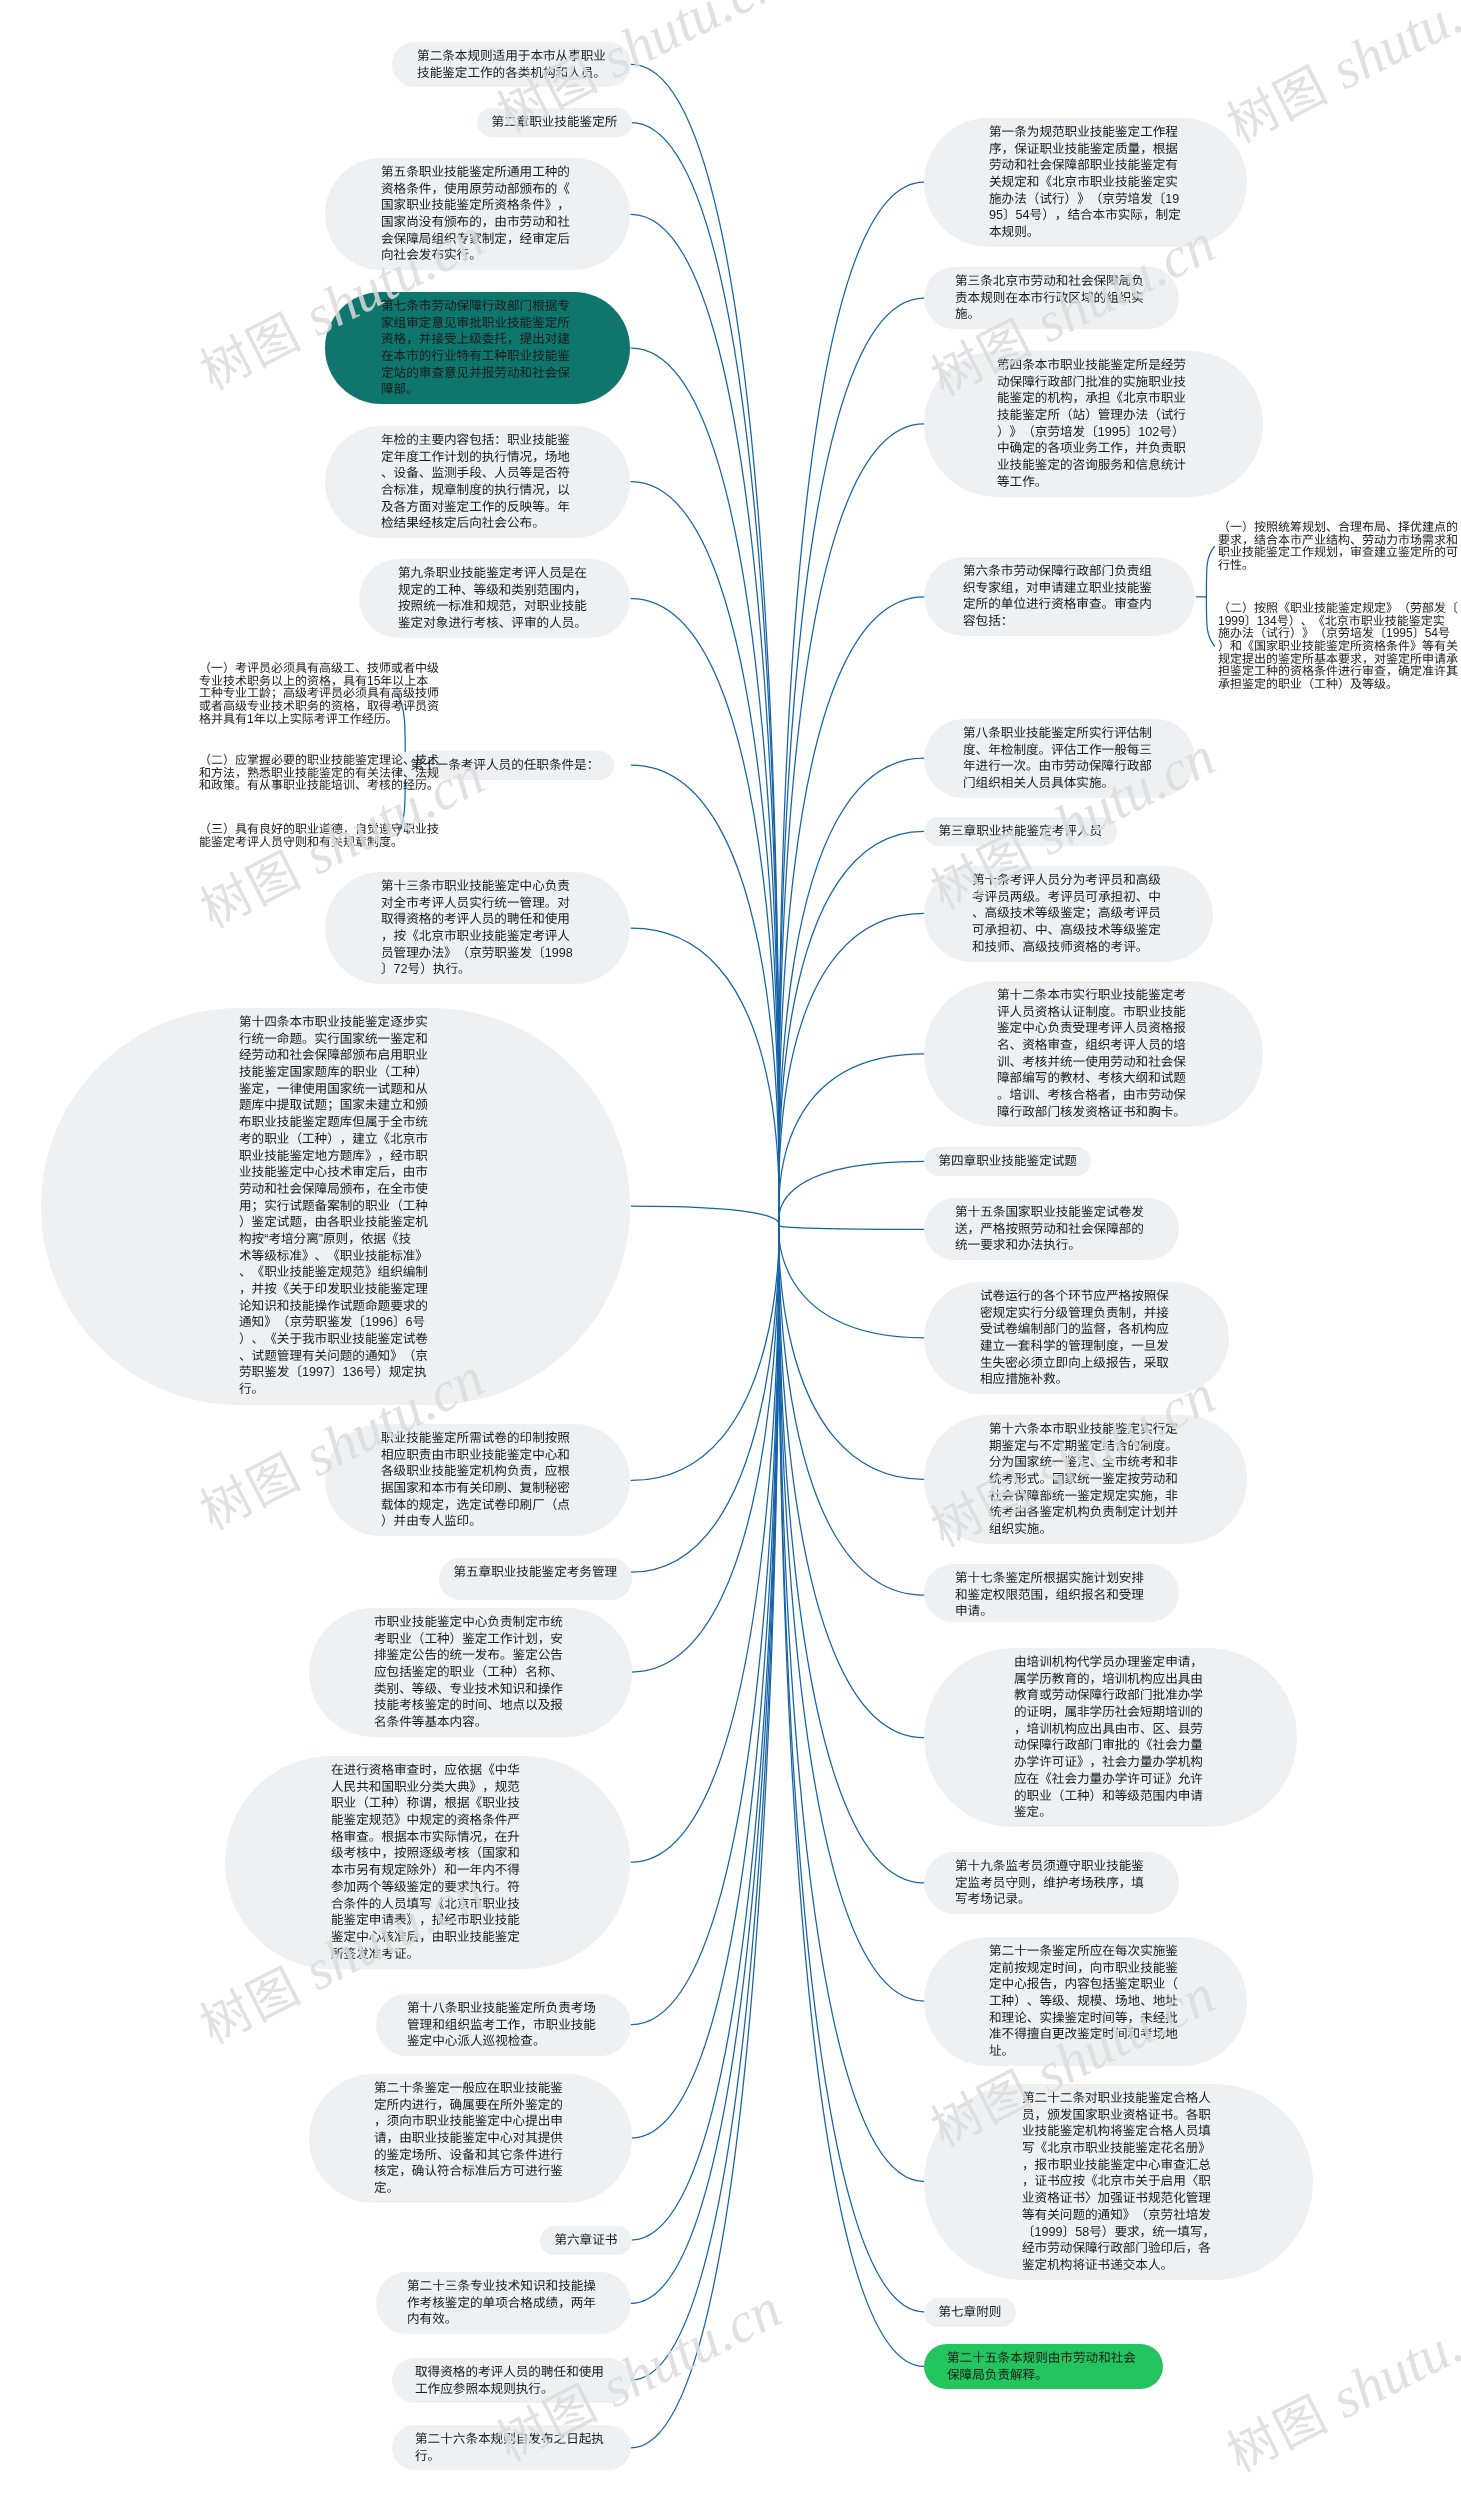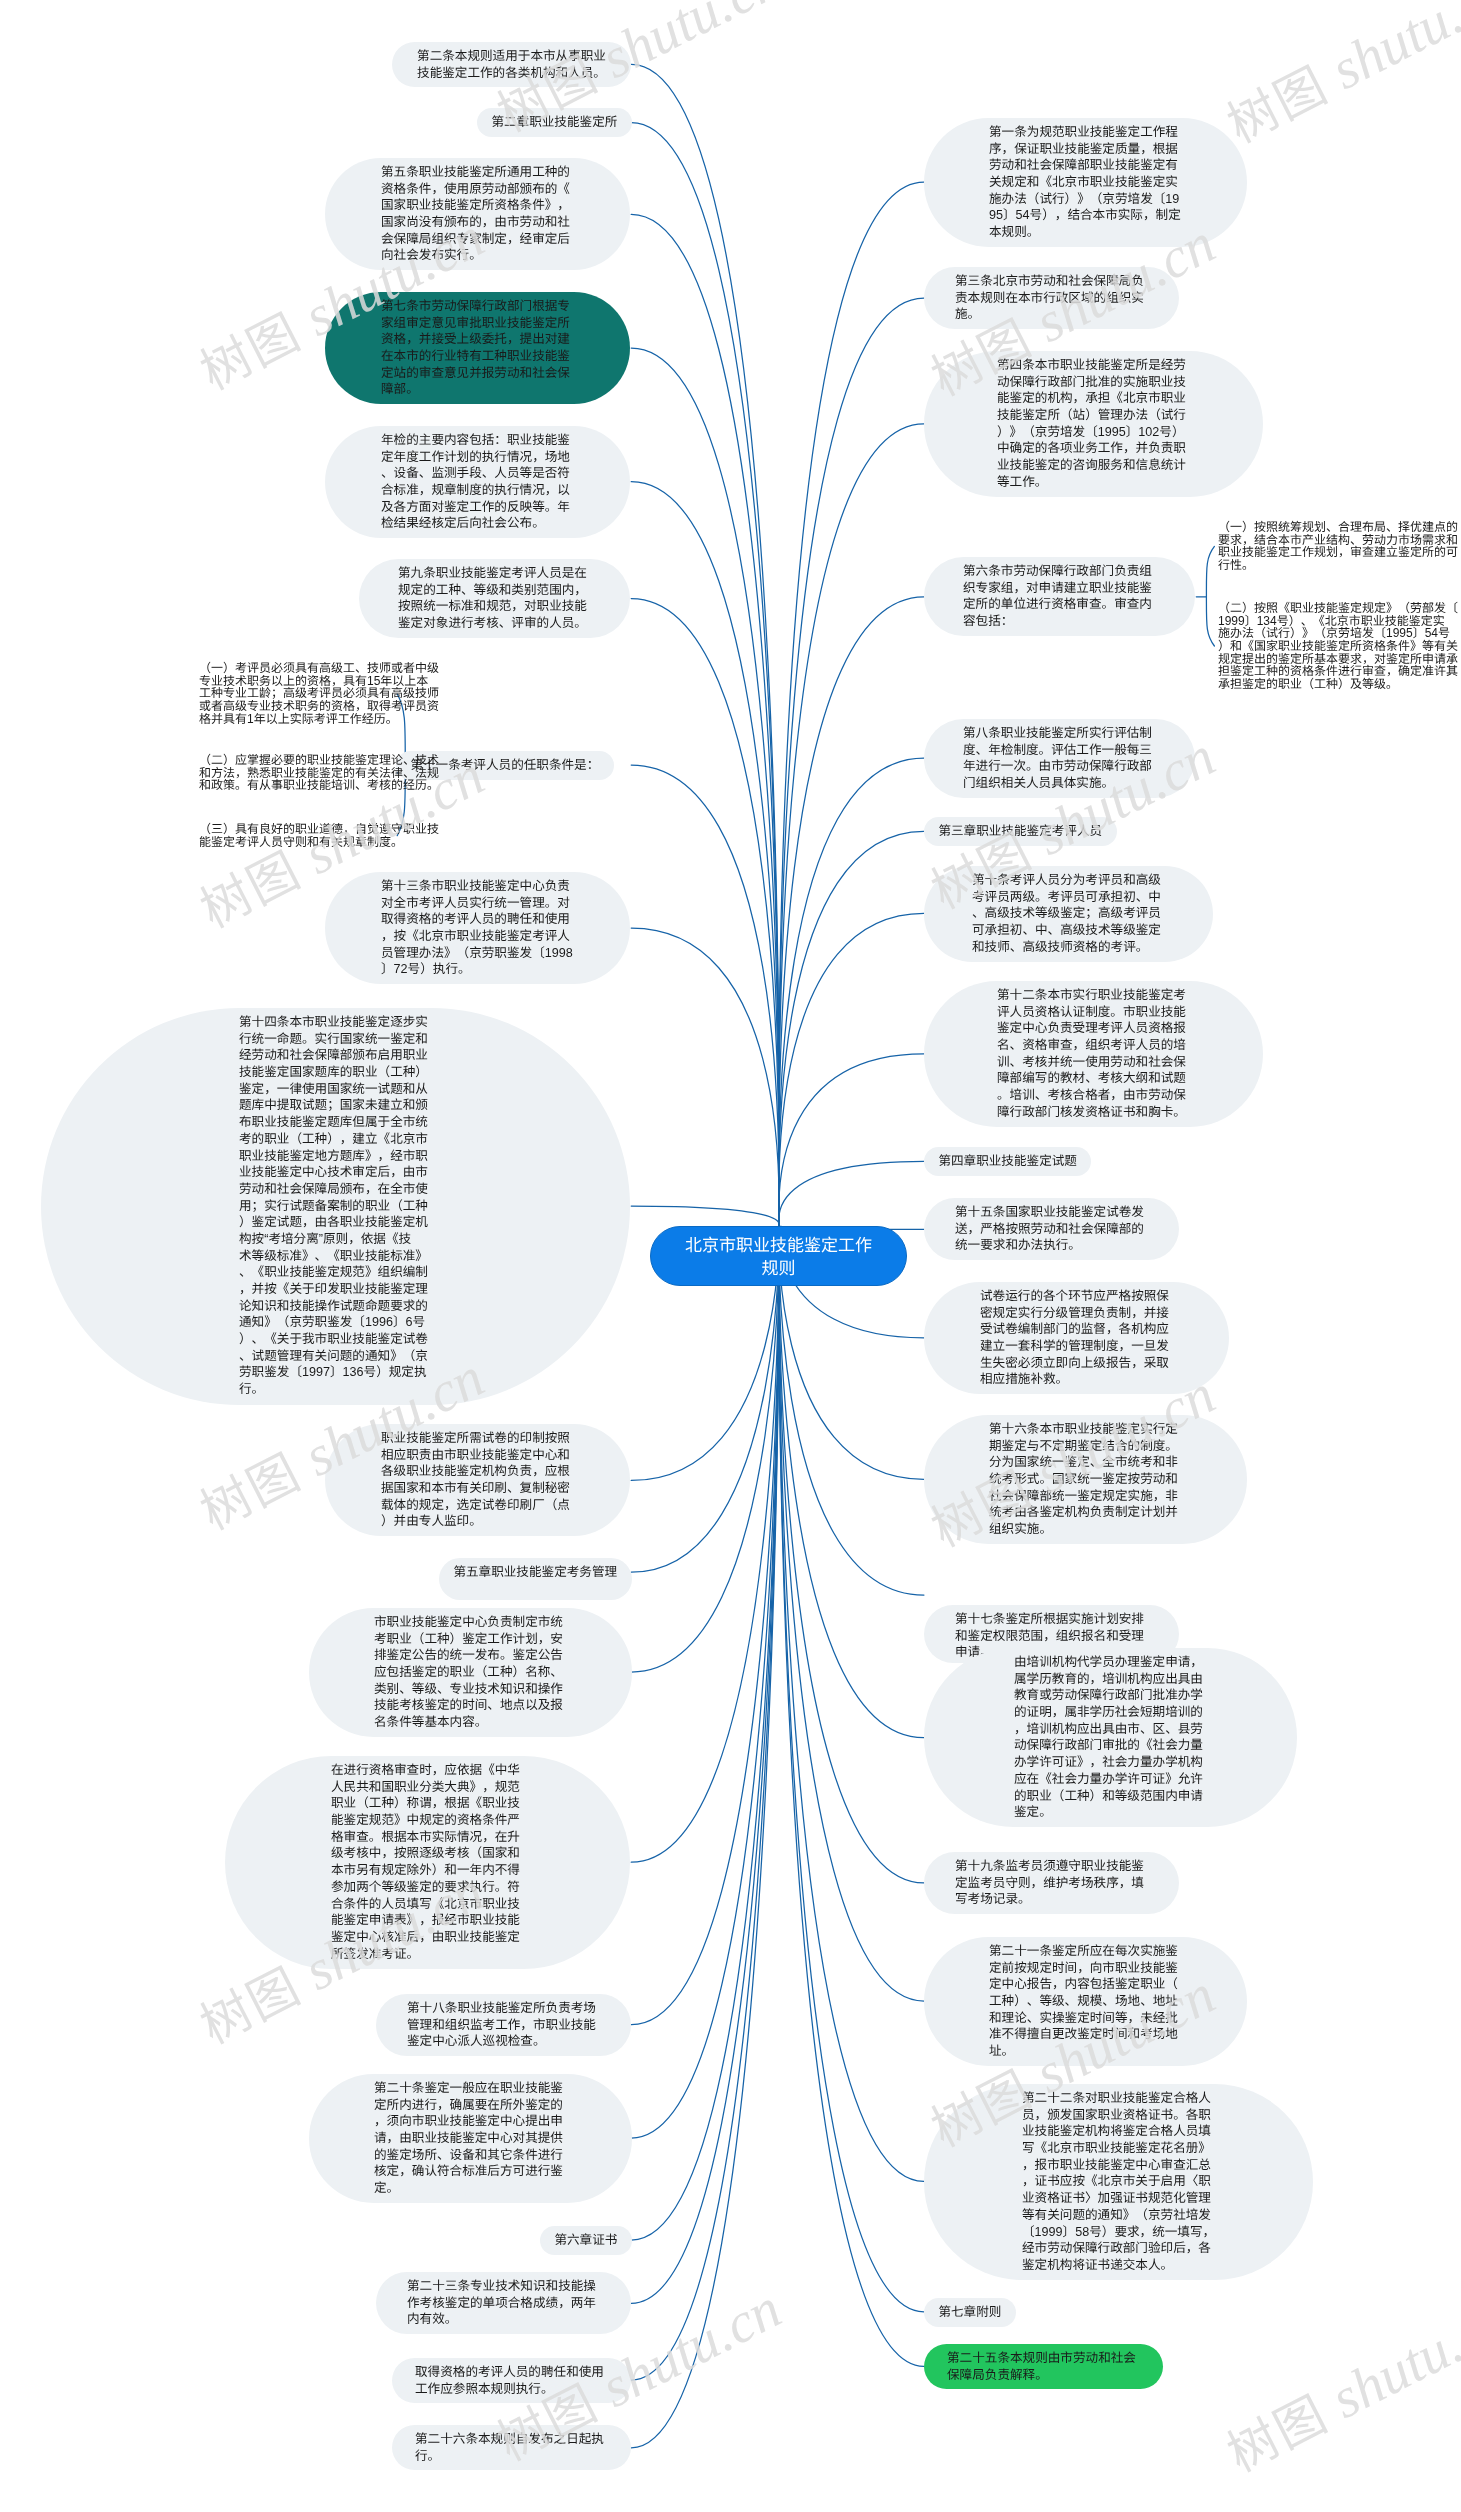--- a/index.html
+++ b/index.html
@@ -112,28 +112,27 @@
       <div class="node" style="top: 351px; height: 146px; padding: 6px 73px; background: rgb(237, 241, 244); left: 924px;"><div class="ntext" style="width: 193px;"><span class="ln">第四条本市职业技能鉴定所是经劳</span><span class="ln">动保障行政部门批准的实施职业技</span><span class="ln">能鉴定的机构，承担《北京市职业</span><span class="ln">技能鉴定所（站）管理办法（试行</span><span class="ln">）》（京劳培发〔1995〕102号）</span><span class="ln">中确定的各项业务工作，并负责职</span><span class="ln">业技能鉴定的咨询服务和信息统计</span><span class="ln">等工作。</span></div></div>
       <div class="node" style="top: 557px; height: 79px; padding: 6px 39px; background: rgb(237, 241, 244); left: 924px;"><div class="ntext" style="width: 193px;"><span class="ln">第六条市劳动保障行政部门负责组</span><span class="ln">织专家组，对申请建立职业技能鉴</span><span class="ln">定所的单位进行资格审查。审查内</span><span class="ln">容包括：</span></div></div>
       <div class="node" style="top: 719px; height: 79px; padding: 6px 39px; background: rgb(237, 241, 244); left: 924px;"><div class="ntext" style="width: 193px;"><span class="ln">第八条职业技能鉴定所实行评估制</span><span class="ln">度、年检制度。评估工作一般每三</span><span class="ln">年进行一次。由市劳动保障行政部</span><span class="ln">门组织相关人员具体实施。</span></div></div>
       <div class="node" style="top: 817px; height: 29px; padding: 6px 14.4px; background: rgb(237, 241, 244); left: 924px;"><div class="ntext"><span class="ln">第三章职业技能鉴定考评人员</span></div></div>
       <div class="node" style="top: 866px; height: 96px; padding: 6px 48px; background: rgb(237, 241, 244); left: 924px;"><div class="ntext" style="width: 193px;"><span class="ln">第十条考评人员分为考评员和高级</span><span class="ln">考评员两级。考评员可承担初、中</span><span class="ln">、高级技术等级鉴定；高级考评员</span><span class="ln">可承担初、中、高级技术等级鉴定</span><span class="ln">和技师、高级技师资格的考评。</span></div></div>
       <div class="node" style="top: 981px; height: 146px; padding: 6px 73px; background: rgb(237, 241, 244); left: 924px;"><div class="ntext" style="width: 193px;"><span class="ln">第十二条本市实行职业技能鉴定考</span><span class="ln">评人员资格认证制度。市职业技能</span><span class="ln">鉴定中心负责受理考评人员资格报</span><span class="ln">名、资格审查，组织考评人员的培</span><span class="ln">训、考核并统一使用劳动和社会保</span><span class="ln">障部编写的教材、考核大纲和试题</span><span class="ln">。培训、考核合格者，由市劳动保</span><span class="ln">障行政部门核发资格证书和胸卡。</span></div></div>
       <div class="node" style="top: 1147px; height: 29px; padding: 6px 14.4px; background: rgb(237, 241, 244); left: 924px;"><div class="ntext"><span class="ln">第四章职业技能鉴定试题</span></div></div>
       <div class="node" style="top: 1198px; height: 62px; padding: 6px 31px; background: rgb(237, 241, 244); left: 924px;"><div class="ntext" style="width: 193px;"><span class="ln">第十五条国家职业技能鉴定试卷发</span><span class="ln">送，严格按照劳动和社会保障部的</span><span class="ln">统一要求和办法执行。</span></div></div>
       <div class="node" style="top: 1282px; height: 112px; padding: 6px 56px; background: rgb(237, 241, 244); left: 924px;"><div class="ntext" style="width: 193px;"><span class="ln">试卷运行的各个环节应严格按照保</span><span class="ln">密规定实行分级管理负责制，并接</span><span class="ln">受试卷编制部门的监督，各机构应</span><span class="ln">建立一套科学的管理制度，一旦发</span><span class="ln">生失密必须立即向上级报告，采取</span><span class="ln">相应措施补救。</span></div></div>
       <div class="node" style="top: 1415px; height: 129px; padding: 6px 65px; background: rgb(237, 241, 244); left: 924px;"><div class="ntext" style="width: 193px;"><span class="ln">第十六条本市职业技能鉴定实行定</span><span class="ln">期鉴定与不定期鉴定结合的制度。</span><span class="ln">分为国家统一鉴定、全市统考和非</span><span class="ln">统考形式。国家统一鉴定按劳动和</span><span class="ln">社会保障部统一鉴定规定实施，非</span><span class="ln">统考由各鉴定机构负责制定计划并</span><span class="ln">组织实施。</span></div></div>
-      <div class="node" style="top: 1564px; height: 58px; padding: 6px 31px; background: rgb(237, 241, 244); left: 924px; margin-top: 41px;"><div class="ntext" style="width: 193px;"><span class="ln">第十七条鉴定所根据实施计划安排</span><span class="ln">和鉴定权限范围，组织报名和受理</span><span class="ln">申请。</span></div></div>
+      <div class="node" style="top: 1564px; height: 58px; padding: 6px 31px; background: rgb(237, 241, 244); left: 924px;"><div class="ntext" style="width: 193px;"><span class="ln">第十七条鉴定所根据实施计划安排</span><span class="ln">和鉴定权限范围，组织报名和受理</span><span class="ln">申请。</span></div></div>
       <div class="node" style="top: 1648px; height: 179px; padding: 6px 90px; background: rgb(237, 241, 244); left: 924px;"><div class="ntext" style="width: 193px;"><span class="ln">由培训机构代学员办理鉴定申请，</span><span class="ln">属学历教育的，培训机构应出具由</span><span class="ln">教育或劳动保障行政部门批准办学</span><span class="ln">的证明，属非学历社会短期培训的</span><span class="ln">，培训机构应出具由市、区、县劳</span><span class="ln">动保障行政部门审批的《社会力量</span><span class="ln">办学许可证》，社会力量办学机构</span><span class="ln">应在《社会力量办学许可证》允许</span><span class="ln">的职业（工种）和等级范围内申请</span><span class="ln">鉴定。</span></div></div>
       <div class="node" style="top: 1852px; height: 62px; padding: 6px 31px; background: rgb(237, 241, 244); left: 924px;"><div class="ntext" style="width: 193px;"><span class="ln">第十九条监考员须遵守职业技能鉴</span><span class="ln">定监考员守则，维护考场秩序，填</span><span class="ln">写考场记录。</span></div></div>
       <div class="node" style="top: 1937px; height: 129px; padding: 6px 65px; background: rgb(237, 241, 244); left: 924px;"><div class="ntext" style="width: 193px;"><span class="ln">第二十一条鉴定所应在每次实施鉴</span><span class="ln">定前按规定时间，向市职业技能鉴</span><span class="ln">定中心报告，内容包括鉴定职业（</span><span class="ln">工种）、等级、规模、场地、地址</span><span class="ln">和理论、实操鉴定时间等，未经批</span><span class="ln">准不得擅自更改鉴定时间和考场地</span><span class="ln">址。</span></div></div>
       <div class="node" style="top: 2084px; height: 196px; padding: 6px 98px; background: rgb(237, 241, 244); left: 924px;"><div class="ntext" style="width: 193px;"><span class="ln">第二十二条对职业技能鉴定合格人</span><span class="ln">员，颁发国家职业资格证书。各职</span><span class="ln">业技能鉴定机构将鉴定合格人员填</span><span class="ln">写《北京市职业技能鉴定花名册》</span><span class="ln">，报市职业技能鉴定中心审查汇总</span><span class="ln">，证书应按《北京市关于启用〈职</span><span class="ln">业资格证书〉加强证书规范化管理</span><span class="ln">等有关问题的通知》（京劳社培发</span><span class="ln">〔1999〕58号）要求，统一填写，</span><span class="ln">经市劳动保障行政部门验印后，各</span><span class="ln">鉴定机构将证书递交本人。</span></div></div>
       <div class="node" style="top: 2298px; height: 29px; padding: 6px 14.4px; background: rgb(237, 241, 244); left: 924px;"><div class="ntext"><span class="ln">第七章附则</span></div></div>
       <div class="node" style="top: 2344px; height: 45px; padding: 6px 23px; background: #22c55e; left: 924px;"><div class="ntext" style="width: 193px;"><span class="ln">第二十五条本规则由市劳动和社会</span><span class="ln">保障局负责解释。</span></div></div>
       <div class="sub" style="top: 662px; left: 199px;"><span class="ln">（一）考评员必须具有高级工、技师或者中级</span><span class="ln">专业技术职务以上的资格，具有15年以上本</span><span class="ln">工种专业工龄；高级考评员必须具有高级技师</span><span class="ln">或者高级专业技术职务的资格，取得考评员资</span><span class="ln">格并具有1年以上实际考评工作经历。</span></div>
       <div class="sub" style="top: 754px; left: 199px;"><span class="ln">（二）应掌握必要的职业技能鉴定理论、技术</span><span class="ln">和方法，熟悉职业技能鉴定的有关法律、法规</span><span class="ln">和政策。有从事职业技能培训、考核的经历。</span></div>
       <div class="sub" style="top: 823px; left: 199px;"><span class="ln">（三）具有良好的职业道德，自觉遵守职业技</span><span class="ln">能鉴定考评人员守则和有关规章制度。</span></div>
       <div class="sub" style="top: 521px; left: 1218px;"><span class="ln">（一）按照统筹规划、合理布局、择优建点的</span><span class="ln">要求，结合本市产业结构、劳动力市场需求和</span><span class="ln">职业技能鉴定工作规划，审查建立鉴定所的可</span><span class="ln">行性。</span></div>
       <div class="sub" style="top: 602px; left: 1218px;"><span class="ln">（二）按照《职业技能鉴定规定》（劳部发〔</span><span class="ln">1999〕134号）、《北京市职业技能鉴定实</span><span class="ln">施办法（试行）》（京劳培发〔1995〕54号</span><span class="ln">）和《国家职业技能鉴定所资格条件》等有关</span><span class="ln">规定提出的鉴定所基本要求，对鉴定所申请承</span><span class="ln">担鉴定工种的资格条件进行审查，确定准许其</span><span class="ln">承担鉴定的职业（工种）及等级。</span></div>
     </div>
-  <div class="rootnode" id="rootnode" style="left: 650px; top: 1226px; width: 257px; height: 60px; padding: 7.1px 0px; background: rgb(11, 124, 232); color: rgb(255, 255, 255);"><span class="ln">北京市职业技能鉴定工作</span><span class="ln">规则</span></div>
 </div>
 
 
 </body></html>

